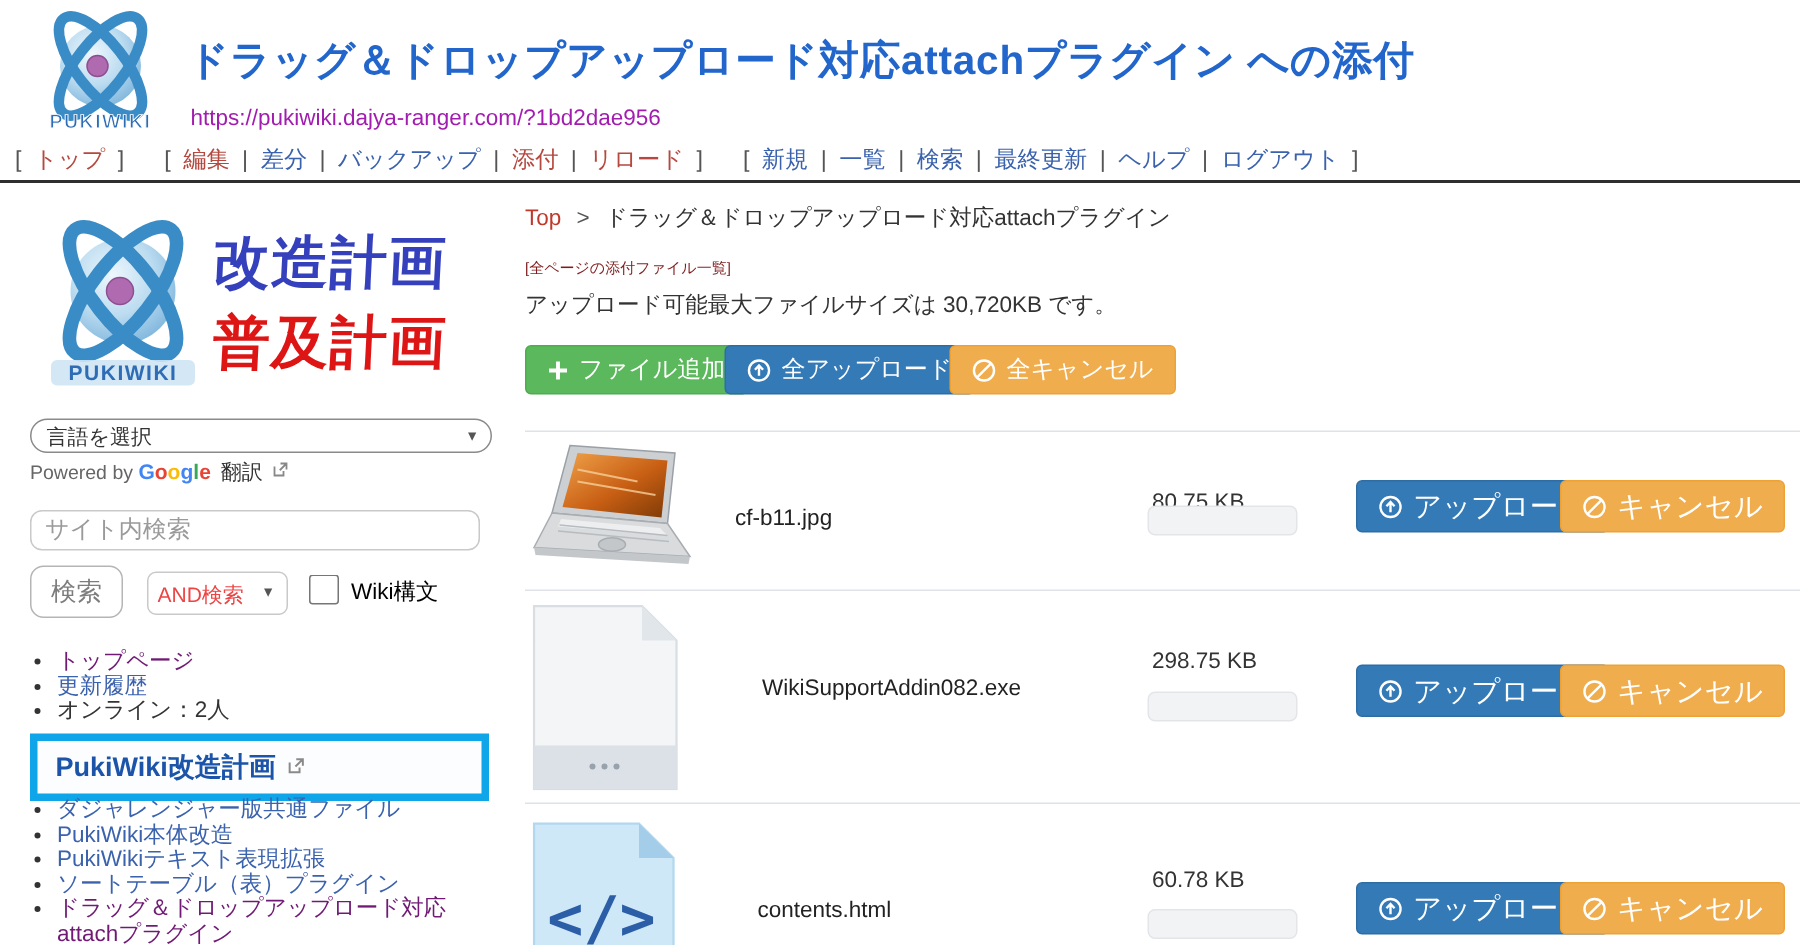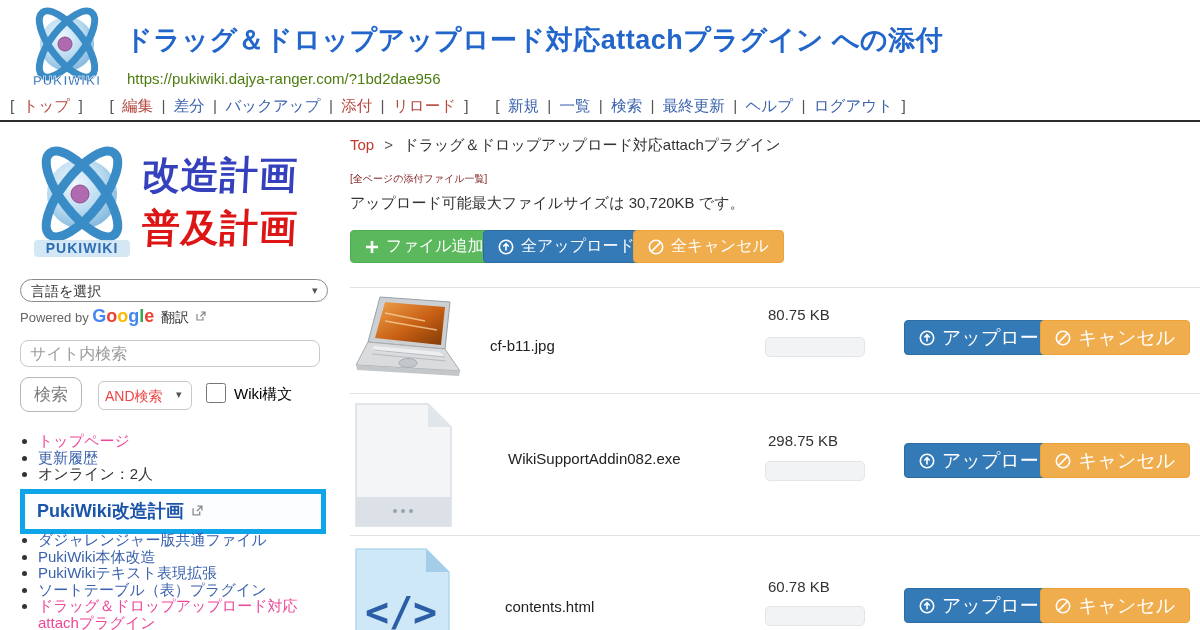--- a/index.html
+++ b/index.html
@@ -5,61 +5,61 @@
   * { margin:0; padding:0; box-sizing:border-box; }
   html,body { width:1200px; height:630px; }
   body {
     position:relative; overflow:hidden; background:#fff;
     font-family:"Liberation Sans","DejaVu Sans",sans-serif; color:#333;
   }
   .abs { position:absolute; }
 
   
   .page-title { left:125px; top:22px; font-size:27px; font-weight:bold; color:#2266cc; letter-spacing:.5px; }
-  .page-url   { left:127px; top:70px; font-size:15px; color:#4d7c0f; }
+  .page-url   { left:127px; top:70px; font-size:15px; color:#a21caf; }
 
   
   .navbar { left:8px; top:96px; font-size:15.5px; color:#444; white-space:nowrap; }
   .navbar span { margin:0 2px; }
   .nav-blue { color:#3b62ad; cursor:pointer; }
   .nav-red  { color:#b5483f; cursor:pointer; }
   .nav-sep  { color:#555; }
   .nav-gap  { display:inline-block; width:10px; }
   .nav-rule { left:0; top:120px; width:1200px; height:2px; background:#2e2e2e; }
 
   
   .side-kaizo { left:142px; top:150px; font-size:38px; font-weight:bold; color:#3540bd;
                 text-shadow:1px 1px 0 #fff; letter-spacing:1px; transform:skewX(-3deg); }
   .side-fukyu { left:142px; top:203px; font-size:38px; font-weight:bold; color:#dd1515;
                 text-shadow:1px 1px 0 #fff; letter-spacing:1px; transform:skewX(-3deg); }
   select.lang { left:20px; top:279px; width:308px; height:23px; border:1px solid #8a8a8a;
                 border-radius:12px; font-size:14px; color:#333; padding:0 10px;
                 appearance:none; -webkit-appearance:none; background:#fff; }
   .sel-chev { pointer-events:none; font-size:11px; color:#555; }
   .powered { left:20px; top:306px; font-size:13px; color:#666; }
-  .powered b { font-size:18px; }
+  .powered b { font-size:14px; }
   .g1{color:#4285F4}.g2{color:#EA4335}.g3{color:#FBBC05}.g4{color:#4285F4}.g5{color:#34A853}.g6{color:#EA4335}
   .powered .honyaku { color:#333; font-size:14px; margin-left:3px; }
   input.site-search { left:20px; top:340px; width:300px; height:27px; border:1px solid #c9c9c9;
                       border-radius:8px; padding:0 9px; font-size:16px; color:#333; }
   input.site-search::placeholder { color:#9a9a9a; }
   .search-btn { left:20px; top:377px; width:62px; height:35px; background:#fff; border:1px solid #b5b5b5;
                 border-radius:9px; font-size:17px; color:#7d7d7d; cursor:pointer;
                 font-family:inherit; }
   select.and-search { left:98px; top:381px; width:94px; height:29px; border:1px solid #c9c9c9;
                       border-radius:6px; font-size:14px; color:#ef4444; padding:0 6px;
                       appearance:none; -webkit-appearance:none; background:#fff; }
   .wiki-check { left:206px; top:383px; width:20px; height:20px; accent-color:#fff;
                 border:1px solid #bbb; }
   .wiki-label { left:234px; top:385px; font-size:15px; color:#000000; }
 
   .side-list { list-style:disc; padding-left:18px; font-size:15px; line-height:16.5px; color:#333; }
   .side-list li { margin-bottom:0; }
   .lnk-blue { color:#3b62ad; text-decoration:none; cursor:pointer; }
-  .lnk-red  { color:#ec4899; text-decoration:none; cursor:pointer;text-align:right; }
+  .lnk-red  { color:#701a75; text-decoration:none; cursor:pointer;text-align:right; }
   .list1 { left:20px; top:433px; width:312px; }
   .side-head { left:20px; top:489px; width:306px; border:5px solid #0ea5e9; background:#fcfdff;
                padding:5px 10px 6px 12px; font-size:18px; font-weight:bold; color:#1b54a8; }
   .ext-ico { display:inline-block; vertical-align:1px; margin-left:3px; }
   .list2 { left:20px; top:532px; width:312px; }
 
   
   .breadcrumb { left:350px; top:136px; font-size:15px; color:#333; }
   .crumb-root { color:#c0392b; cursor:pointer; }
   .crumb-sep  { color:#555; margin:0 6px; }
@@ -249,21 +249,21 @@
     <polygon points="28,2 98,7 93,54 16,47" fill="#cdd0d2" stroke="#9aa0a6" stroke-width="1"></polygon>
     <polygon points="33,7 93,12 89,50 23,43" fill="url(#scr)"></polygon>
     <path d="M33 18l40 8M33 26l52 9" stroke="#f7cf9a" stroke-width="1.4" opacity="0.8"></path>
     <polygon points="16,47 93,54 108,76 4,70" fill="#d9dbdd" stroke="#a8adb2" stroke-width="1"></polygon>
     <polygon points="22,51 88,57 93,62 20,56" fill="#eceeef"></polygon>
     <path d="M21 55l72 7M20 59l74 7" stroke="#b7bcc1" stroke-width="1"></path>
     <ellipse cx="56" cy="68" rx="9" ry="4.5" fill="#c3c7ca" stroke="#a8adb2" stroke-width="1"></ellipse>
     <polygon points="4,70 108,76 107,81 5,75" fill="#c3c7ca"></polygon>
   </svg>
   <span class="fname" style="left:140px; top:49px;">cf-b11.jpg</span>
-  <span class="fsize" style="left:418px; top:18px;">80.75 KB</span>
+  <span class="fsize" style="left:418px; top:38px;">80.75 KB</span>
   <div class="fprog" style="left:415px; top:49px;"></div>
   <button class="btn btn-blue" style="left:530px; top:32px;">
     <svg class="b-ico" width="16" height="16" viewBox="0 0 16 16">
       <circle cx="8" cy="8" r="6.7" fill="none" stroke="#fff" stroke-width="1.6"></circle>
       <path d="M8 11.5V5M5.3 7.5L8 4.6l2.7 2.9" fill="none" stroke="#fff" stroke-width="1.6"></path>
     </svg>
     <span>アップロード</span>
   </button>
   <button class="btn btn-orange" style="left:666px; top:32px;">
     <svg class="b-ico" width="16" height="16" viewBox="0 0 16 16">

